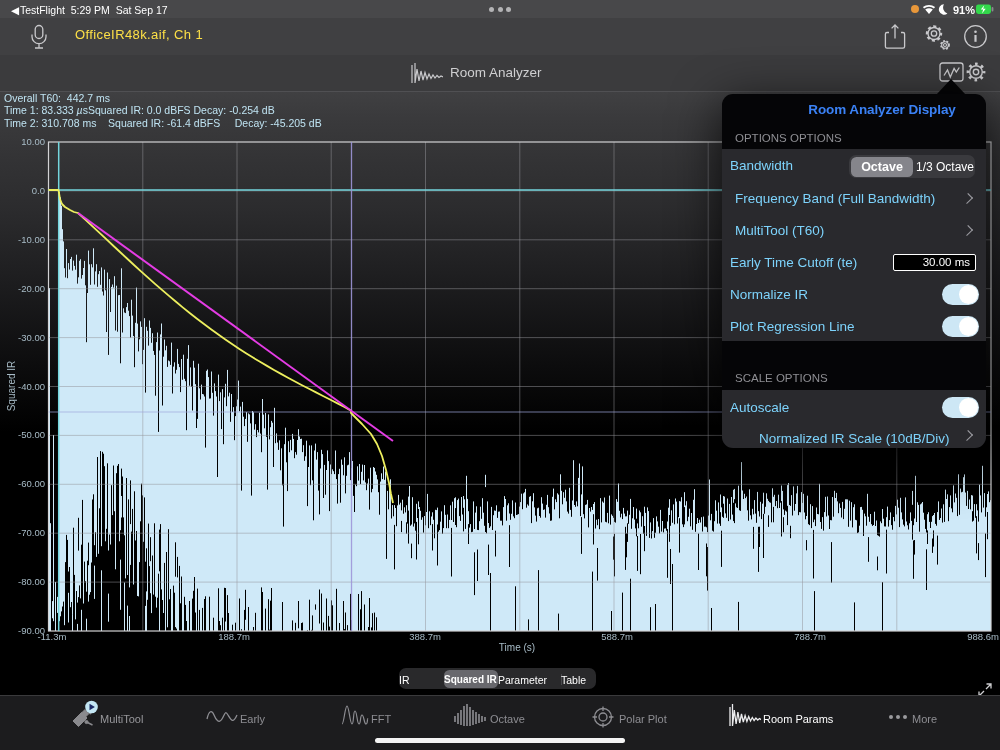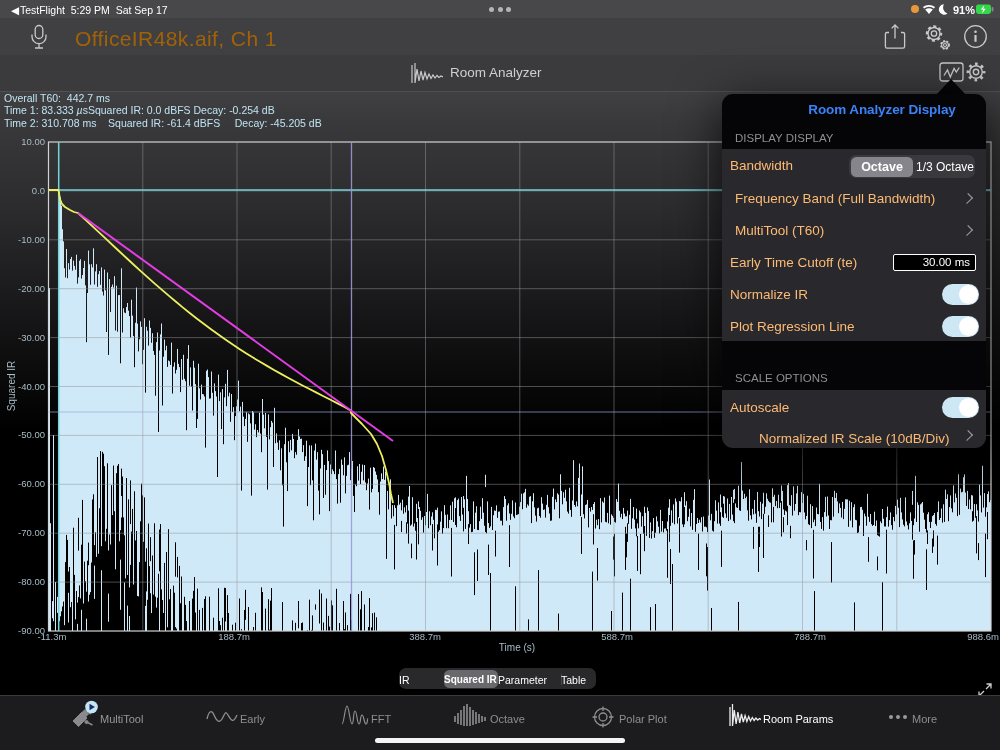--- a/index.html
+++ b/index.html
@@ -6,21 +6,21 @@
 #status{left:0;top:0;width:1000px;height:18px;background:#48484a;color:#fff;font-size:11.5px;font-weight:700}
 #nav{left:0;top:18px;width:1000px;height:37px;background:#404042}
 #roombar{left:0;top:55px;width:1000px;height:37px;background:#3b3b3d;border-bottom:1px solid #505053}
 #content{left:0;top:92px;width:1000px;height:570px;background:linear-gradient(#404042 0,#3a3a3c 26px,#343436 62px,#2c2c2e 115px,#1d1d1f 190px,#0d0d0e 270px,#000 340px,#000 570px)}
 .info{position:absolute;left:4px;color:#bfe3f2;font-size:10.5px;white-space:pre}
 .ic{stroke:#c9c9cc;fill:none;stroke-width:1.3}
 #panel{left:722px;top:94px;width:264px;height:354px;border-radius:11px;background:#050507;box-shadow:0 12px 50px rgba(0,0,0,.8)}
 #parrow{left:936px;top:79px;width:0;height:0;border-left:15px solid transparent;border-right:15px solid transparent;border-bottom:16px solid #050507}
 .prow{position:absolute;left:722px;width:264px;background:#29292d;display:flex;align-items:center}
 .psep{position:absolute;left:12px;width:252px;height:1px;background:#47474a}
-.ptxt{position:absolute;color:#fdba74;font-size:13.5px;white-space:nowrap}
+.ptxt{position:absolute;color:#7dd3fc;font-size:13.5px;white-space:nowrap}
 .chev{position:absolute;width:7px;height:7px;border-right:1.8px solid #9a9aa0;border-top:1.8px solid #9a9aa0;transform:rotate(45deg) scaleY(1.25)}
 .tog{position:absolute;left:942px;width:37px;height:21px;border-radius:11px;background:#cde7f5}
 .tog:after{content:"";position:absolute;right:1px;top:1px;width:19px;height:19px;border-radius:10px;background:#fff}
 #seg{left:399px;top:668px;width:197px;height:21px;background:#29292b;border-radius:7px}
 .segl{top:673.5px;text-align:left;color:#fff;font-size:10.5px;white-space:nowrap}
 #toolbar{left:0;top:695px;width:1000px;height:55px;background:#1c1c1e;border-top:1px solid #3a3a3c}
 .tbl{position:absolute;top:712.5px;font-size:11px;color:#8e8e93}
 #homebar{left:375px;top:738px;width:250px;height:5px;border-radius:3px;background:#f4f4f4}
 </style></head><body>
 <div class="abs" id="status"></div>
@@ -94,21 +94,21 @@
 <text x="31" y="10.5" font-family="Liberation Sans" font-size="11" font-weight="700" fill="#fff">91%</text>
 <rect x="54" y="1.5" width="15" height="9.5" rx="2.4" fill="#32d74b"></rect>
 <rect x="69.6" y="4" width="1.8" height="4.5" rx="0.9" fill="#8a8a8e"></rect>
 <path d="M62.3 2.2 L58.8 6.6 h2.4 l-1.2 3.9 3.7 -4.7 h-2.5Z" fill="#fff"></path>
 </svg>
 
 <svg class="abs" style="left:30px;top:24px" width="18" height="26" viewBox="0 0 18 26">
 <rect x="5.2" y="1.5" width="7.6" height="13" rx="3.8" class="ic"></rect>
 <path d="M2 10.5 v2.2 a7 7 0 0 0 14 0 v-2.2 M9 19.8 V24 M5 24 h8" class="ic"></path>
 </svg>
-<div class="abs" style="left:75px;top:26.5px;color:#a16207;font-size:21px;letter-spacing:0.4px">OfficeIR48k.aif, Ch 1</div>
+<div class="abs" style="left:75px;top:26.5px;color:#fde047;font-size:13px;letter-spacing:0.4px">OfficeIR48k.aif, Ch 1</div>
 <svg class="abs" style="left:883px;top:23px" width="24" height="27" viewBox="0 0 24 27">
 <path d="M6 9.5 h-2 a1.6 1.6 0 0 0 -1.6 1.6 v12.4 a1.6 1.6 0 0 0 1.6 1.6 h16 a1.6 1.6 0 0 0 1.6 -1.6 V11.1 a1.6 1.6 0 0 0 -1.6 -1.6 h-2" class="ic" stroke-width="1.4"></path>
 <path d="M12 15.5 V2 M8.6 5.4 L12 2 l3.4 3.4" class="ic" stroke-width="1.4"></path>
 </svg>
 <svg class="abs" style="left:922px;top:23px" width="30" height="28" viewBox="0 0 30 28">
 <g stroke="#c9c9cc" fill="none">
 <circle cx="12" cy="10.5" r="7" stroke-width="2.4" stroke-dasharray="3 2.5" stroke-dashoffset="1"></circle>
 <circle cx="12" cy="10.5" r="6" stroke-width="1.3"></circle>
 <circle cx="12" cy="10.5" r="2.7" stroke-width="1.3"></circle>
 <circle cx="23" cy="22" r="4" stroke-width="1.8" stroke-dasharray="1.8 1.5"></circle>
@@ -134,21 +134,21 @@
 <g stroke="#c9c9cc" fill="none">
 <circle cx="11" cy="11" r="8" stroke-width="2.8" stroke-dasharray="2.6 3.68" stroke-dashoffset="1.2"></circle>
 <circle cx="11" cy="11" r="6.3" stroke-width="1.4"></circle>
 <circle cx="11" cy="11" r="2.7" stroke-width="1.4"></circle>
 </g>
 </svg>
 
 <div class="abs" id="parrow"></div>
 <div class="abs" id="panel"></div>
 <div class="abs" style="left:722px;top:101.5px;width:320px;text-align:center;color:#3b82f6;font-size:13.5px;font-weight:700;letter-spacing:-0.1px">Room Analyzer Display</div>
-<div class="abs" style="left:735px;top:132px;color:#8e8e93;font-size:11.5px">DISPLAY DISPLAY</div>
+<div class="abs" style="left:735px;top:132px;color:#8e8e93;font-size:11.5px">OPTIONS OPTIONS</div>
 <div class="prow" style="top:149px;height:32px"></div>
 <div class="ptxt" style="left:730px;top:158px">Bandwidth</div>
 <div class="abs" style="left:849px;top:155px;width:126px;height:23px;background:#3a3a3e;border-radius:7px"></div>
 <div class="abs" style="left:851px;top:156.5px;width:62px;height:20px;background:#85858b;border-radius:5.5px"></div>
 <div class="abs" style="left:851px;top:159.5px;width:62px;text-align:center;color:#fff;font-size:12.5px;font-weight:700">Octave</div>
 <div class="abs" style="left:913px;top:160px;width:64px;text-align:center;color:#fff;font-size:12px">1/3 Octave</div>
 <div class="psep" style="left:734px;top:181px;width:252px"></div>
 <div class="prow" style="top:181px;height:32px"></div>
 <div class="ptxt" style="left:735px;top:191px">Frequency Band (Full Bandwidth)</div>
 <div class="chev" style="left:964px;top:194.5px"></div>

